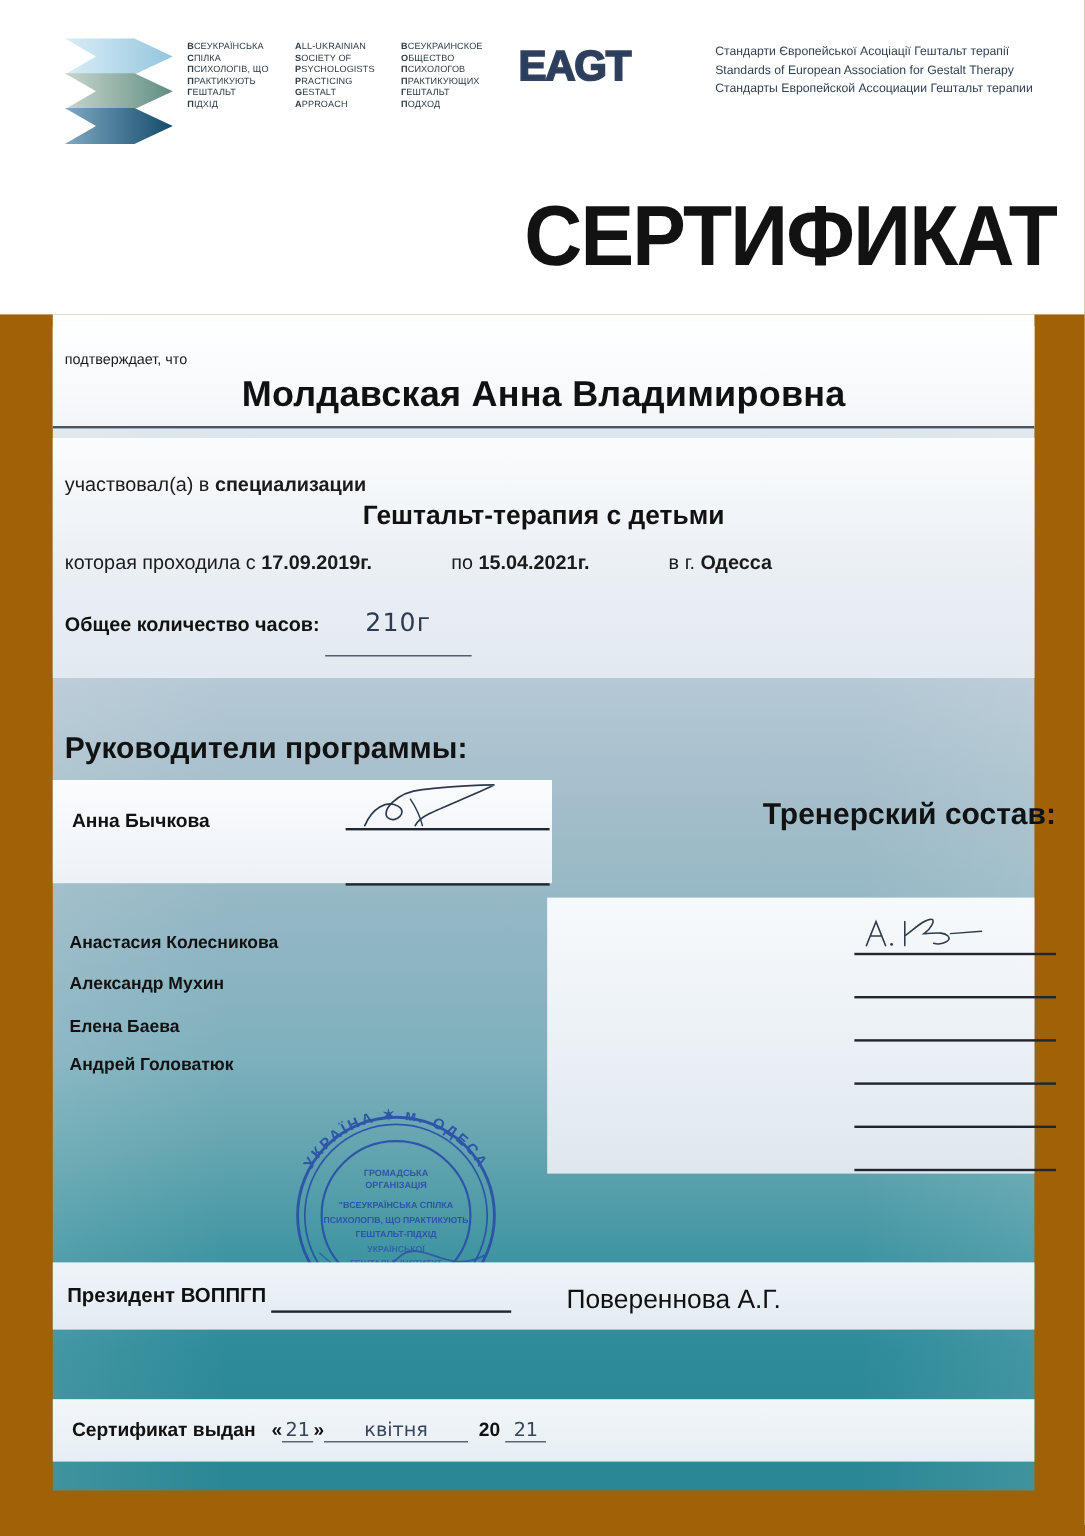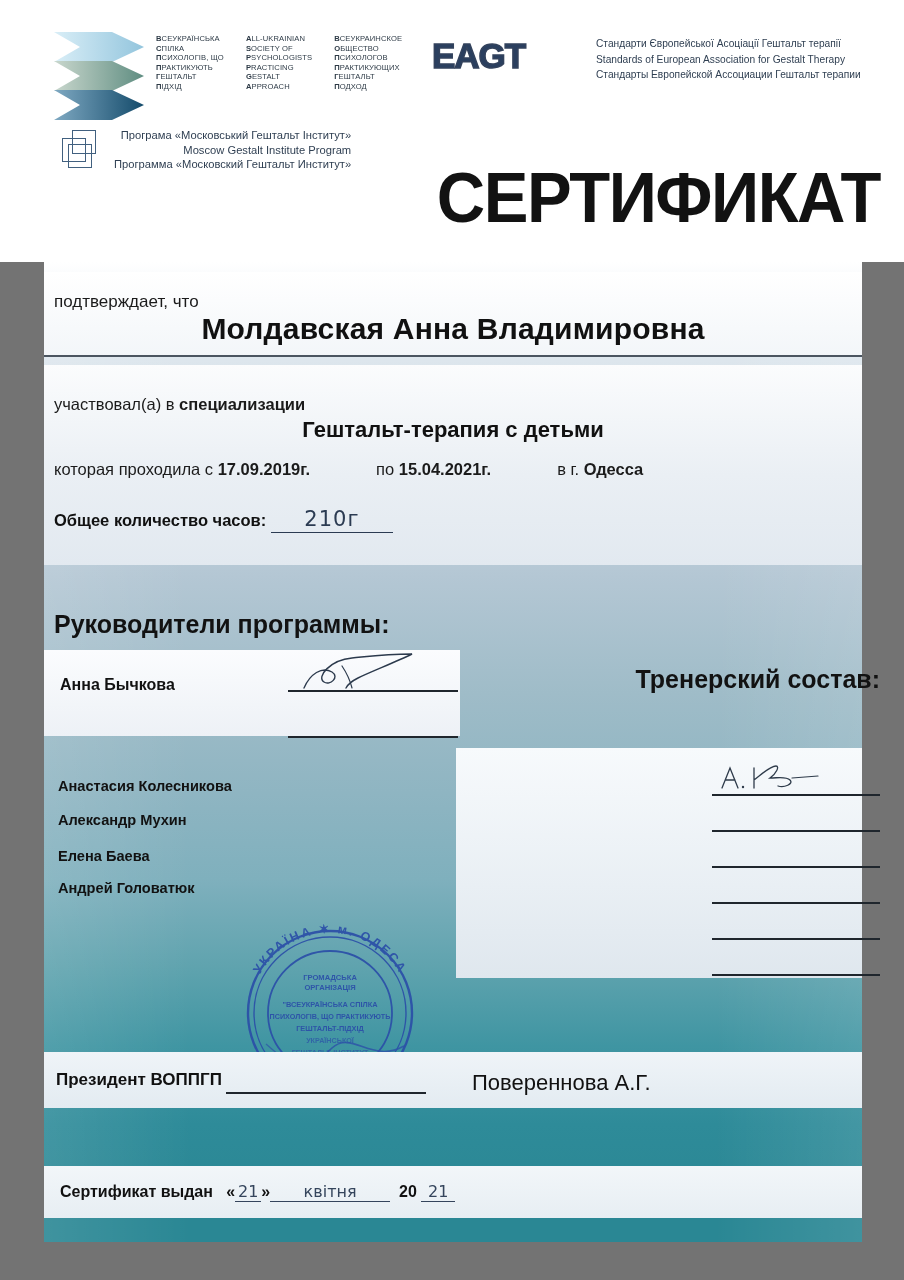--- a/index.html
+++ b/index.html
@@ -6,21 +6,21 @@
   html,body{margin:0;padding:0;}
   body{
     width:904px;height:1280px;
     background:#ffffff;
     font-family:"Liberation Sans","DejaVu Sans",sans-serif;
     overflow:hidden;
   }
   .page{
     position:relative;
     width:904px;height:1280px;
-    background:#737373;
+    background:#a16207;
     overflow:hidden;
   }
   
   .cert-body{
     position:absolute;
     left:44px;top:262px;
     width:818px;height:980px;
     background:linear-gradient(to bottom,
         #ffffff 0%,
         #f4f7fa 3%,
@@ -72,42 +72,42 @@
     font-size:67px;font-weight:bold;letter-spacing:-1.5px;
     color:#121212;font-family:"Liberation Sans",sans-serif;
     transform:scaleY(1.06);transform-origin:right top;
   }
 
   
   .panel{position:absolute;background:linear-gradient(to bottom,#fdfdfe,#eef2f6);}
 
   .p-confirm{left:44px;top:272px;width:818px;height:84px;
              background:linear-gradient(to bottom,#ffffff,#f3f6f9);}
-  .t-confirm{position:absolute;left:10px;top:20px;font-size:17px;color:#1b1b1b;}
+  .t-confirm{position:absolute;left:10px;top:20px;font-size:12px;color:#1b1b1b;}
 
   .name-line{position:absolute;left:44px;top:355px;width:818px;height:2px;background:#4b5560;}
   .the-name{position:absolute;left:0;top:0;width:818px;text-align:center;
             font-size:30px;font-weight:bold;color:#111;letter-spacing:.2px;}
   .name-wrap{position:absolute;left:44px;top:312px;width:818px;height:44px;}
 
   .p-spec{left:44px;top:365px;width:818px;height:200px;
           background:linear-gradient(to bottom,#fbfcfd,#eaeff4 55%,#e2e9f0);}
   .t-part{position:absolute;left:10px;top:30px;font-size:16.5px;color:#1b1b1b;}
   .t-part b{font-weight:bold;}
   .t-spec{position:absolute;left:0;top:52px;width:818px;text-align:center;
           font-size:22px;font-weight:bold;color:#111;}
   .t-dates{position:absolute;left:10px;top:95px;font-size:16.5px;color:#1b1b1b;white-space:nowrap;}
   .t-dates b{font-weight:bold;}
   .sp1{display:inline-block;width:66px;}
   .sp2{display:inline-block;width:66px;}
   .t-hours{position:absolute;left:10px;top:142px;font-size:16.5px;font-weight:bold;color:#111;}
   .hw{font-family:"DejaVu Sans",sans-serif;font-weight:normal;color:#2b3b52;
       font-size:21px;letter-spacing:1px;}
   .hw-underline{display:inline-block;border-bottom:1.6px solid #2b3b52;
-                min-width:110px;text-align:center;padding:0 6px 1px 6px;}
+                min-width:110px;text-align:center;padding:0 6px 15px 6px;}
 
   
   .h-leaders{position:absolute;left:54px;top:610px;font-size:25px;font-weight:bold;color:#121212;}
   .p-leaders{left:44px;top:650px;width:416px;height:86px;
              background:linear-gradient(to bottom,#fbfcfe,#edf1f6);}
   .leader-name{position:absolute;left:16px;top:26px;font-size:16px;font-weight:bold;color:#121212;}
   .sig-line{position:absolute;height:0;border-top:2px solid #1f262d;}
   .sl1{left:288px;top:690px;width:170px;}
   .sl2{left:288px;top:736px;width:170px;}
 
@@ -196,32 +196,20 @@
     </div>
 
     <div class="eagt eagt-outline">EAGT</div>
 
     <div class="eagt-std">
       <div>Стандарти Європейської Асоціації Гештальт терапії</div>
       <div>Standards of  European Association for Gestalt Therapy</div>
       <div>Стандарты Европейской Ассоциации Гештальт терапии</div>
     </div>
 
-    <div class="mgi">
-      <div class="mgi-mark">
-        <span style="left:0;top:8px;width:22px;height:22px;"></span>
-        <span style="left:10px;top:0;width:22px;height:22px;"></span>
-        <span style="left:6px;top:14px;width:22px;height:22px;"></span>
-      </div>
-      <div class="mgi-txt">
-        <div>Програма «Московський Гештальт Інститут»</div>
-        <div>Moscow Gestalt Institute Program</div>
-        <div>Программа «Московский Гештальт Институт»</div>
-      </div>
-    </div>
 
     <div class="big-title">СЕРТИФИКАТ</div>
   </div>
 
   <div class="cert-body"></div>
 
   <div class="panel p-confirm">
     <div class="t-confirm">подтверждает, что</div>
   </div>
   <div class="name-wrap">

